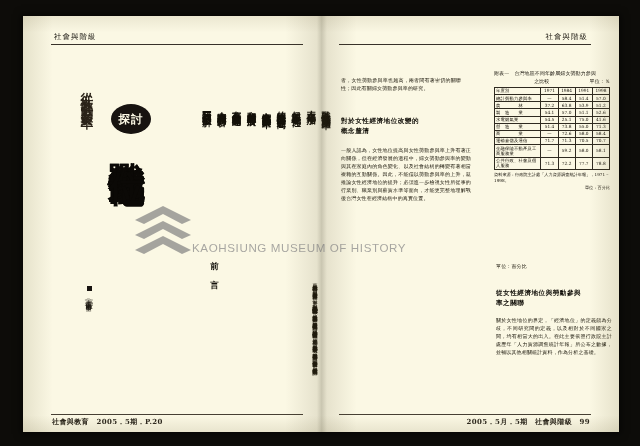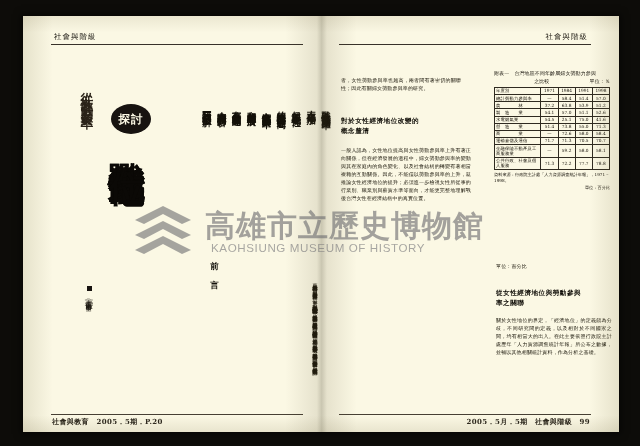--- a/index.html
+++ b/index.html
@@ -213,21 +213,21 @@
     width: 66px; height: 50px;
   }
   .wm-cn {
     position: absolute; left: 205px; top: 206px;
     font-family: "DejaVu Sans", sans-serif;
     font-size: 30px; font-weight: bold;
     color: rgba(108,108,112,0.62);
     letter-spacing: 1px; white-space: nowrap;
   }
   .wm-en {
-    position: absolute; left: 211px; top: 241px;
+    position: absolute; left: 192px; top: 241px;
     font-family: "Liberation Sans", sans-serif;
     font-size: 11.6px; font-weight: 400;
     color: rgba(112,112,116,0.60);
     letter-spacing: .6px; white-space: nowrap;
   }
 </style>
 </head>
 <body>
 
 <div id="scan">
@@ -385,16 +385,15 @@
   </div>
 
   <div class="wm">
     <svg class="wm-logo" viewBox="0 0 66 50">
       <g fill="rgba(108,108,112,0.60)">
         <path d="M33 0 L61 14 L52 18 L33 8 L14 18 L5 14 Z"></path>
         <path d="M33 15 L61 29 L52 33 L33 23 L14 33 L5 29 Z"></path>
         <path d="M33 30 L61 44 L52 48 L33 38 L14 48 L5 44 Z"></path>
       </g>
     </svg>
-    <div class="wm-cn">高雄市立歷史博物館</div>
     <div class="wm-en">KAOHSIUNG MUSEUM OF HISTORY</div>
   </div>
 </div>
 
 </body></html>

